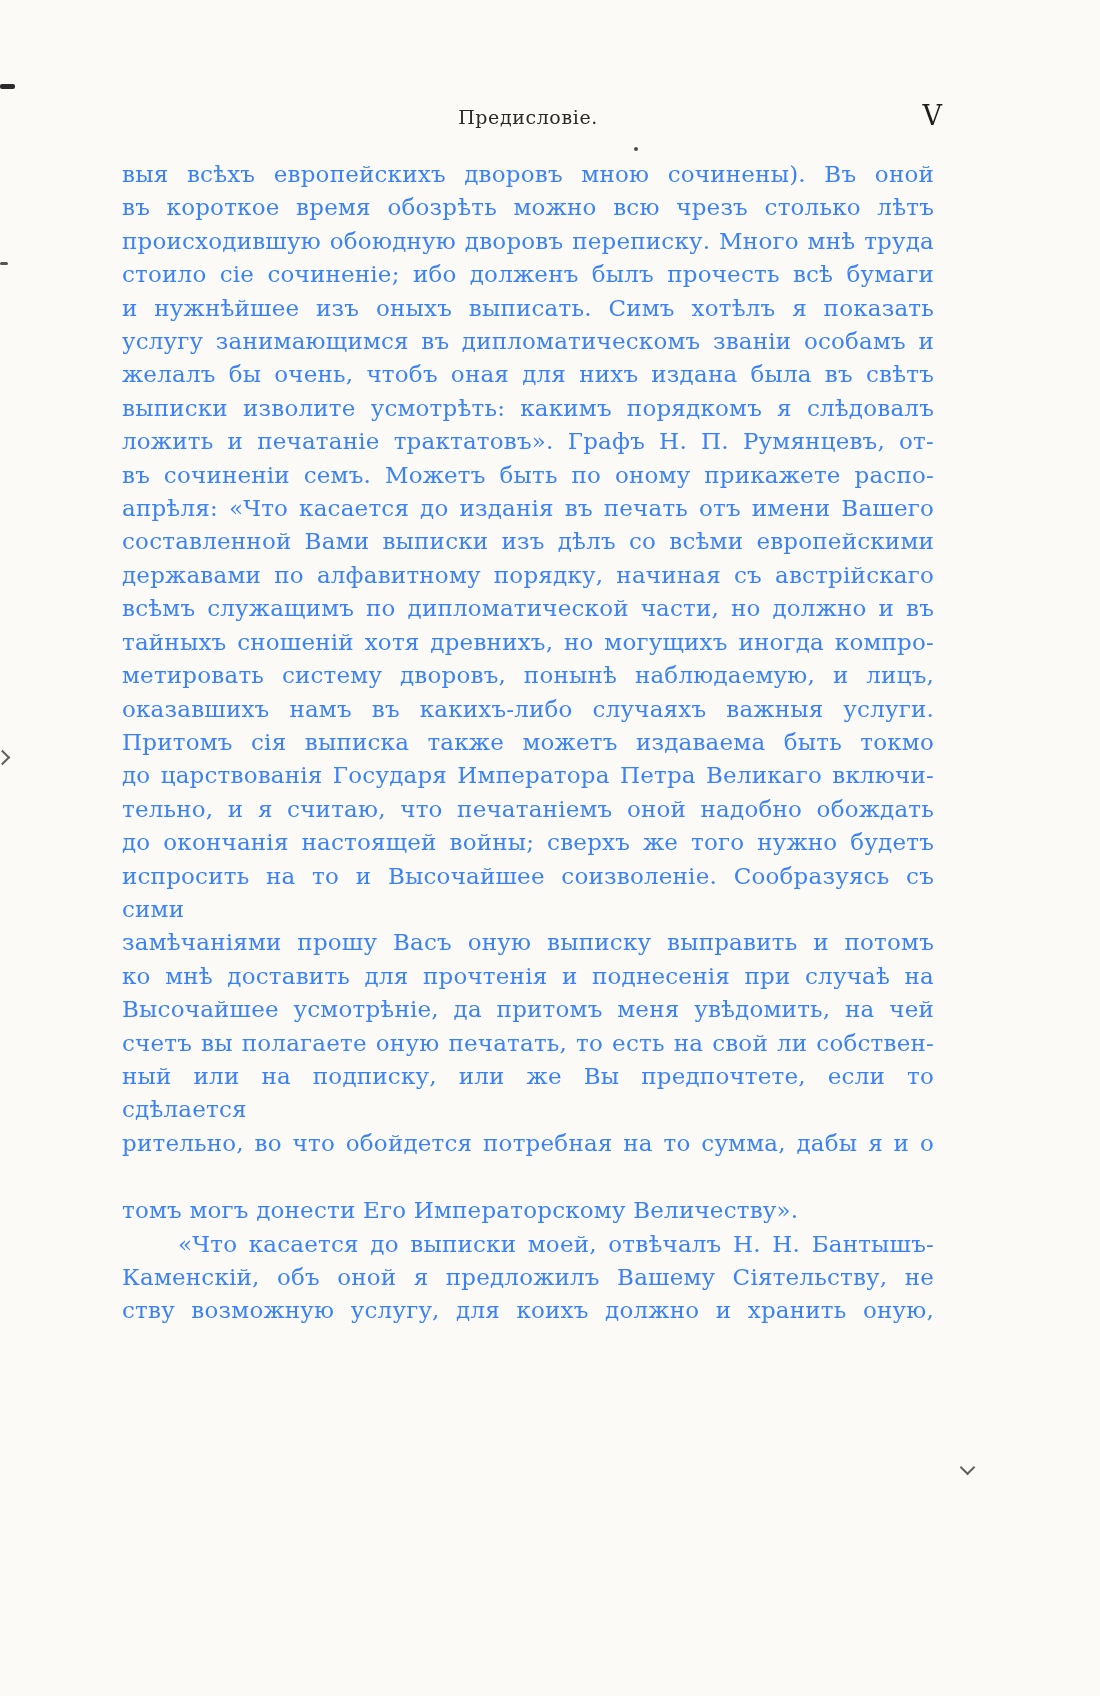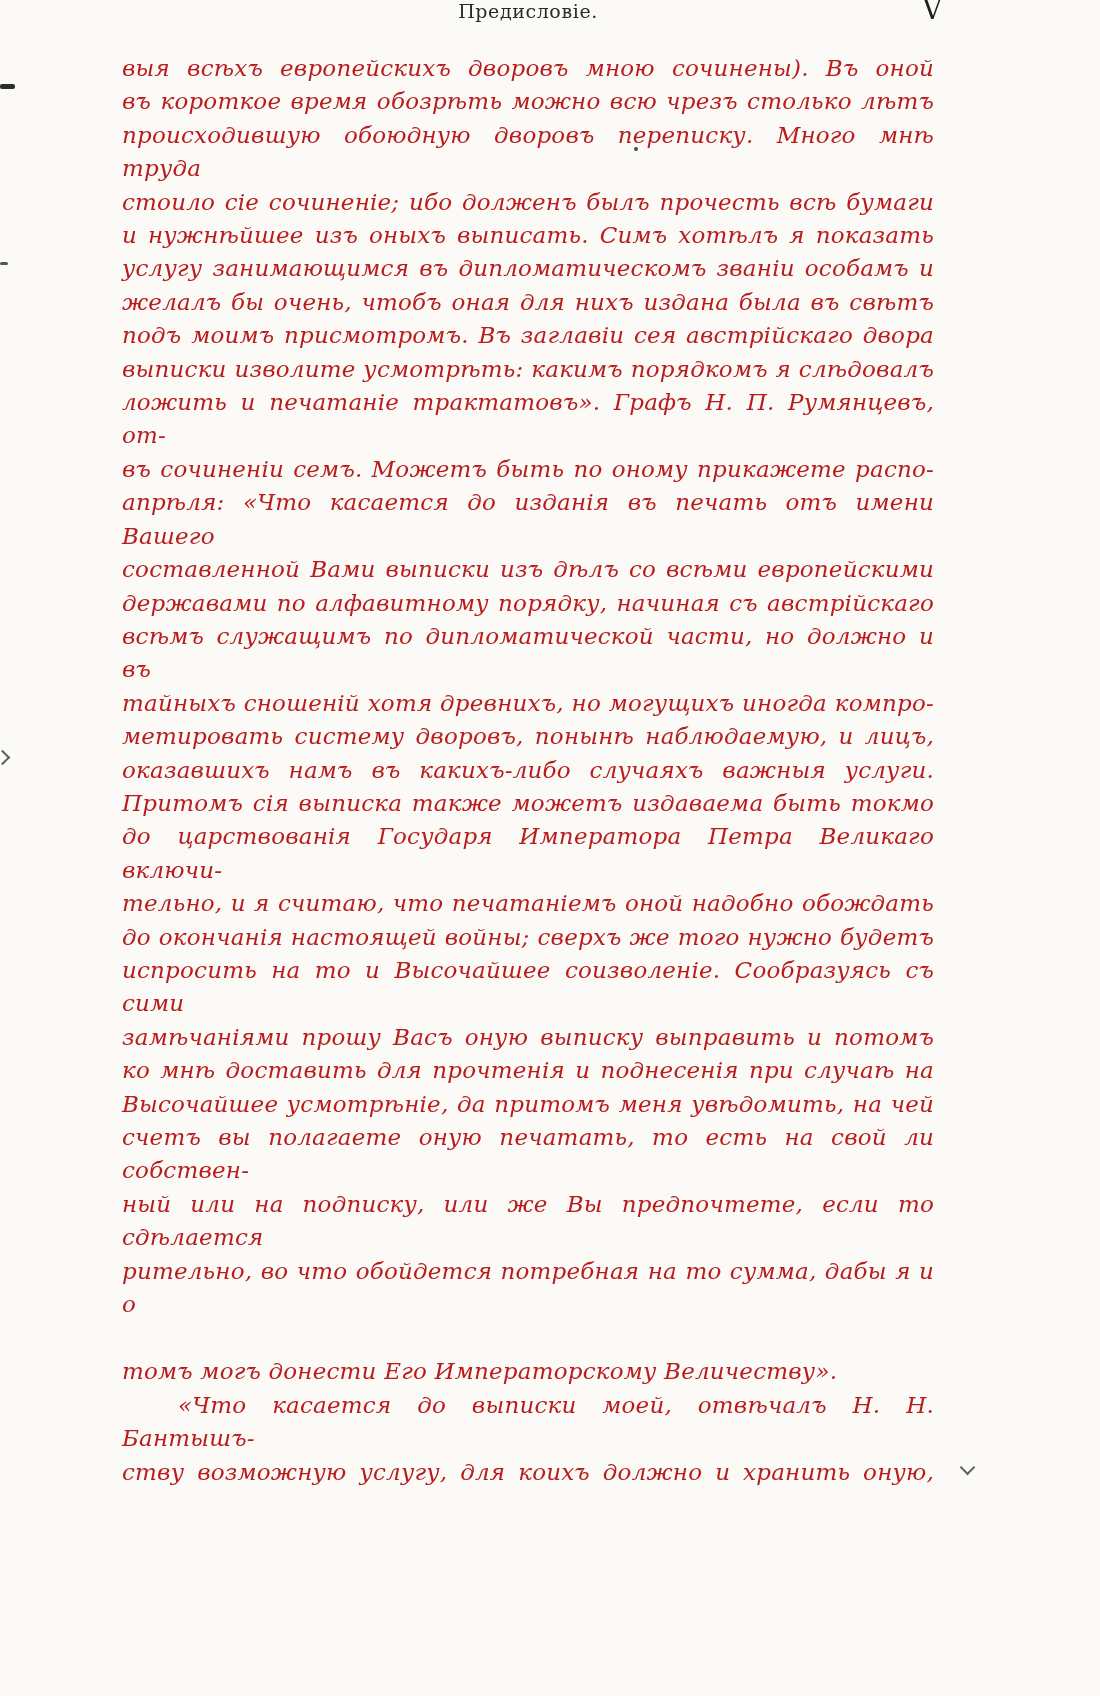--- a/index.html
+++ b/index.html
@@ -6,20 +6,21 @@
   .page {
     position: relative;
     width: 1100px;
     height: 1696px;
     margin: 0 auto;
     background: #fbfaf7;
     color: #20201e;
     font-family: "DejaVu Serif", "Liberation Serif", serif;
     overflow: hidden;
     box-sizing: border-box;
+    padding-top: 106px;
   }
   .text-block {
     position: relative;
     width: 812px;
     margin-left: 122px;
   }
   .header {
     position: relative;
     height: 36px;
   }
@@ -41,22 +42,21 @@
     margin-top: 16px;
     font-size: 23px;
   }
   .line {
     line-height: 33.4px;
     text-align: justify;
     text-align-last: justify;
     -moz-text-align-last: justify;
     letter-spacing: 0.2px;
     white-space: normal;
-    color: #b91c1c;
-    font-style: italic;
+    color: #3b82f6;
   }
   .line.last {
     text-align-last: left;
     margin-top: 34px;
     -moz-text-align-last: left;
   }
   .line.indent {
     text-indent: 56px;
   }
   
@@ -95,21 +95,20 @@
     <div class="body-text">
 
       <div class="paragraph">
         <div class="line">выя всѣхъ европейскихъ дворовъ мною сочинены). Въ оной</div>
         <div class="line">въ короткое время обозрѣть можно всю чрезъ столько лѣтъ</div>
         <div class="line">происходившую обоюдную дворовъ переписку. Много мнѣ труда</div>
         <div class="line">стоило сіе сочиненіе; ибо долженъ былъ прочесть всѣ бумаги</div>
         <div class="line">и нужнѣйшее изъ оныхъ выписать. Симъ хотѣлъ я показать</div>
         <div class="line">услугу занимающимся въ дипломатическомъ званіи особамъ и</div>
         <div class="line">желалъ бы очень, чтобъ оная для нихъ издана была въ свѣтъ</div>
-        <div class="line">подъ моимъ присмотромъ. Въ заглавіи сея австрійскаго двора</div>
         <div class="line">выписки изволите усмотрѣть: какимъ порядкомъ я слѣдовалъ</div>
         <div class="line">ложить и печатаніе трактатовъ». Графъ Н. П. Румянцевъ, от-</div>
         <div class="line">въ сочиненіи семъ. Можетъ быть по оному прикажете распо-</div>
         <div class="line">апрѣля: «Что касается до изданія въ печать отъ имени Вашего</div>
         <div class="line">составленной Вами выписки изъ дѣлъ со всѣми европейскими</div>
         <div class="line">державами по алфавитному порядку, начиная съ австрійскаго</div>
         <div class="line">всѣмъ служащимъ по дипломатической части, но должно и въ</div>
         <div class="line">тайныхъ сношеній хотя древнихъ, но могущихъ иногда компро-</div>
         <div class="line">метировать систему дворовъ, понынѣ наблюдаемую, и лицъ,</div>
         <div class="line">оказавшихъ намъ въ какихъ-либо случаяхъ важныя услуги.</div>
@@ -122,18 +121,19 @@
         <div class="line">ко мнѣ доставить для прочтенія и поднесенія при случаѣ на</div>
         <div class="line">Высочайшее усмотрѣніе, да притомъ меня увѣдомить, на чей</div>
         <div class="line">счетъ вы полагаете оную печатать, то есть на свой ли собствен-</div>
         <div class="line">ный или на подписку, или же Вы предпочтете, если то сдѣлается</div>
         <div class="line">рительно, во что обойдется потребная на то сумма, дабы я и о</div>
         <div class="line last">томъ могъ донести Его Императорскому Величеству».</div>
       </div>
 
       <div class="paragraph">
         <div class="line indent">«Что касается до выписки моей, отвѣчалъ Н. Н. Бантышъ-</div>
+        <div class="line">Каменскій, объ оной я предложилъ Вашему Сіятельству, не</div>
         <div class="line">ству возможную услугу, для коихъ должно и хранить оную,</div>
       </div>
 
     </div>
   </div>
 </div>
 
 </body></html>

